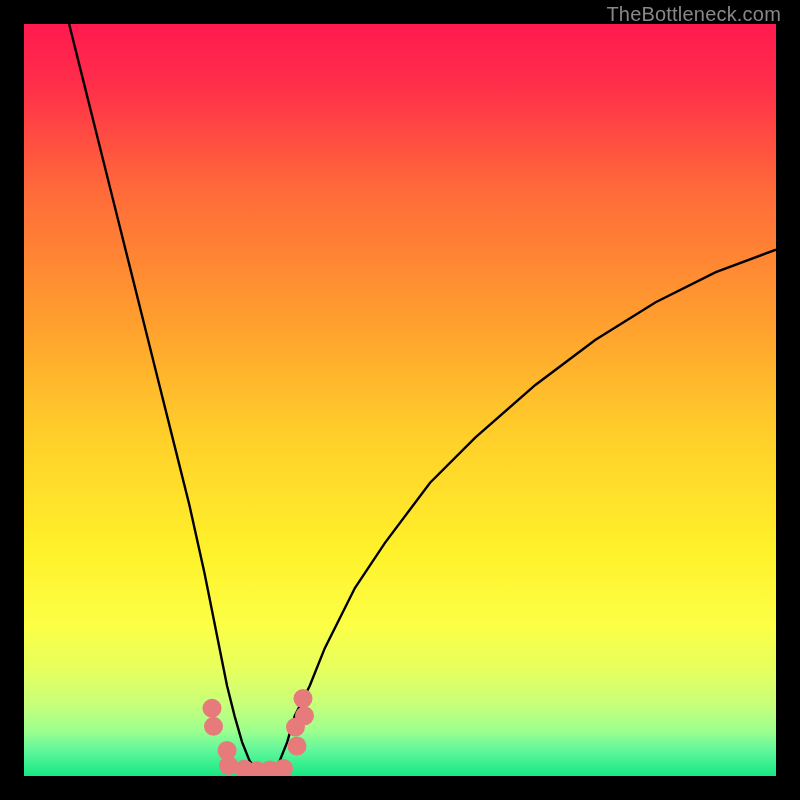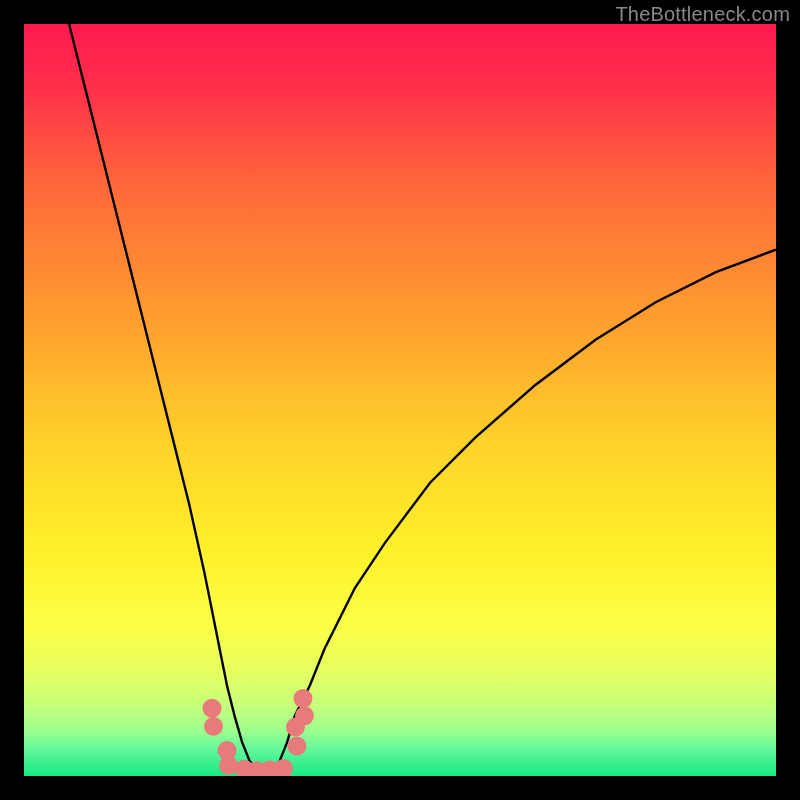--- a/index.html
+++ b/index.html
@@ -7,21 +7,21 @@
     padding: 0;
     width: 800px;
     height: 800px;
     background: #000;
     overflow: hidden;
     font-family: Arial, Helvetica, sans-serif;
   }
   .watermark {
     position: absolute;
     top: 3px;
-    right: 10px;
+    right: 19px;
     color: #888;
     font-size: 20px;
     font-weight: 500;
     letter-spacing: 0.2px;
     z-index: 20;
     user-select: none;
   }
   .plot {
     position: absolute;
     left: 24px;

